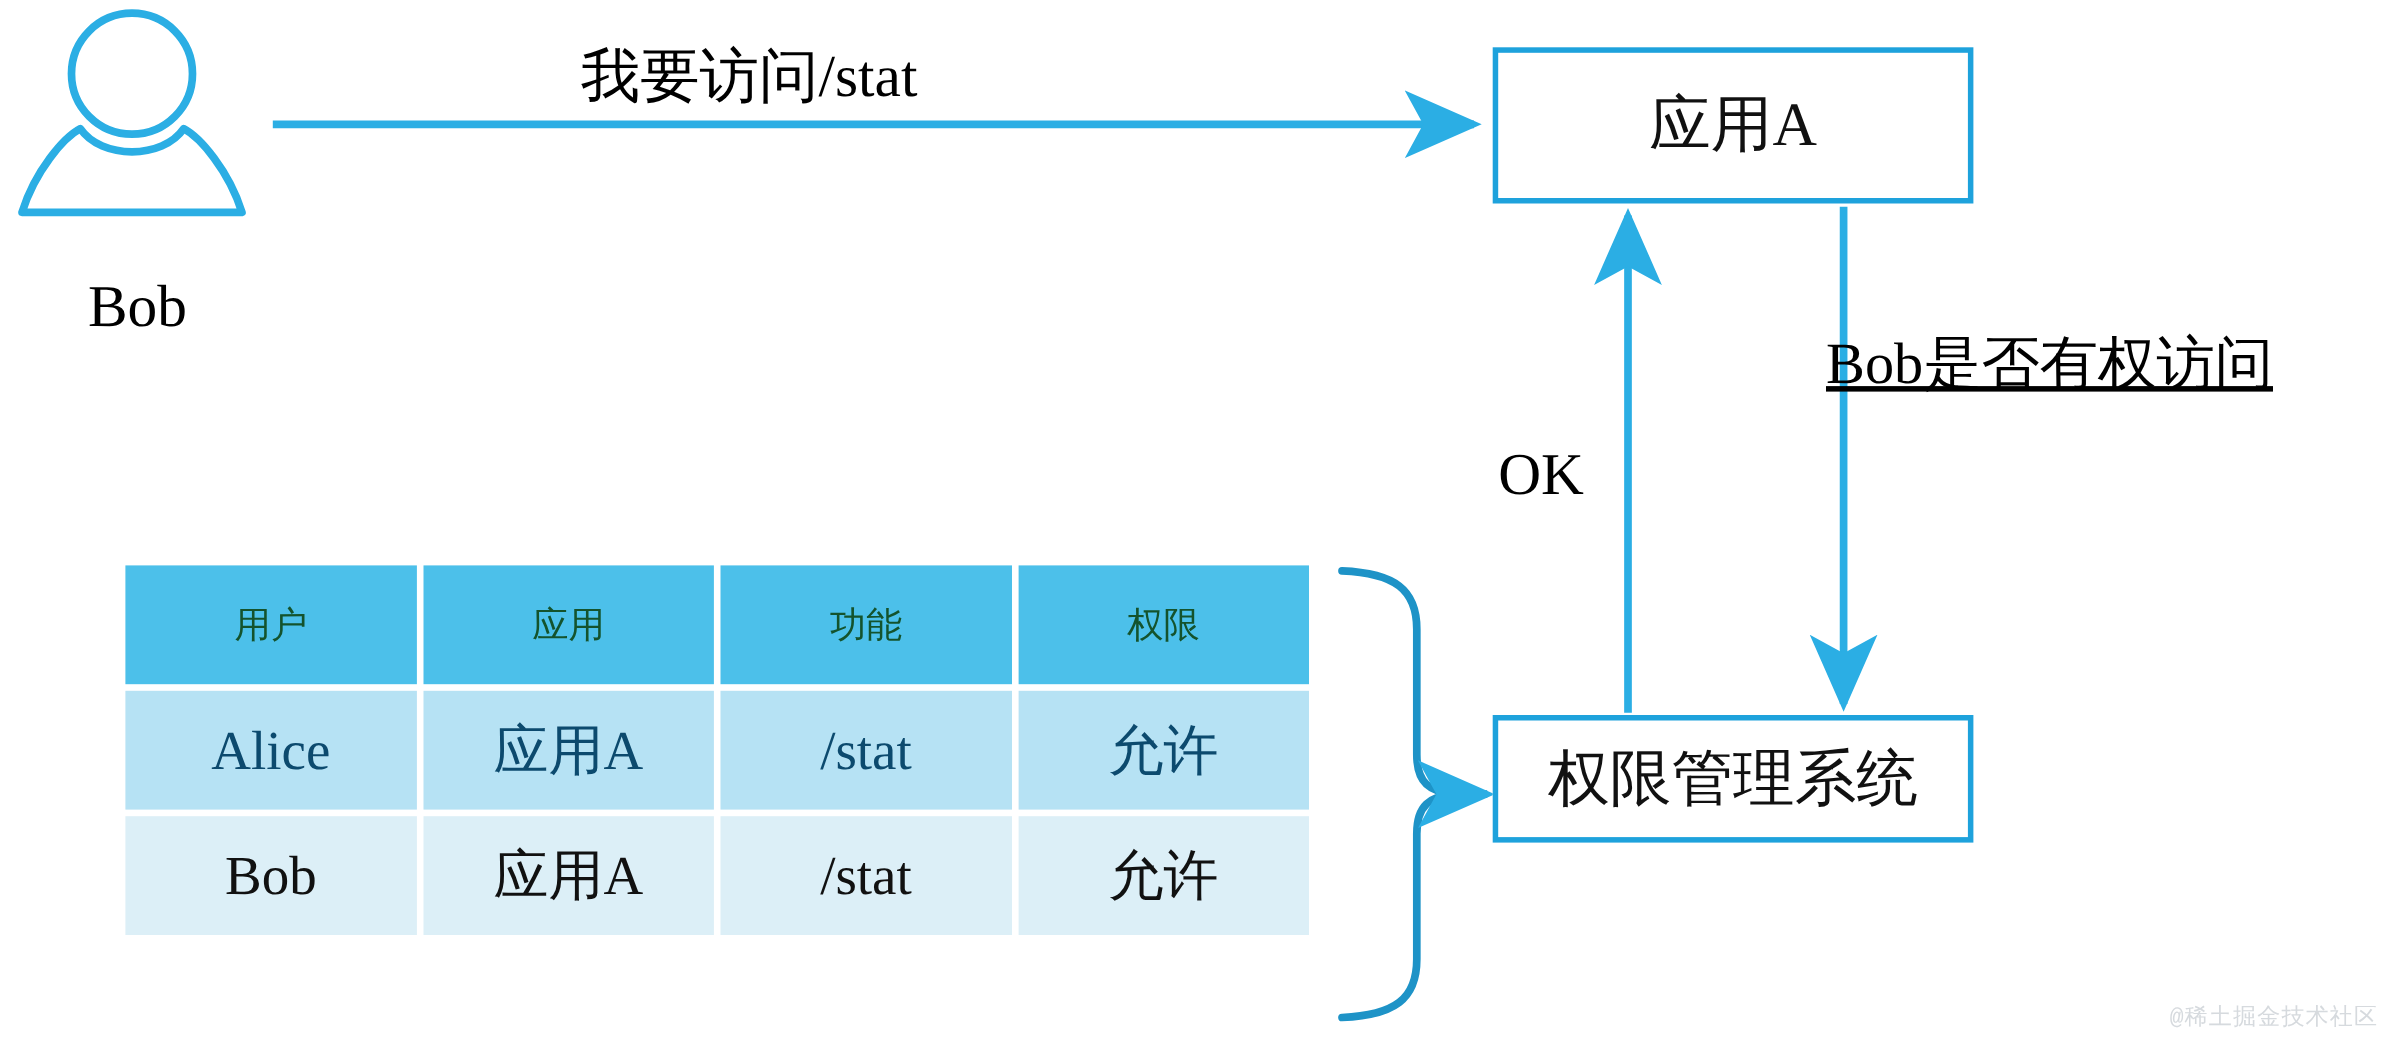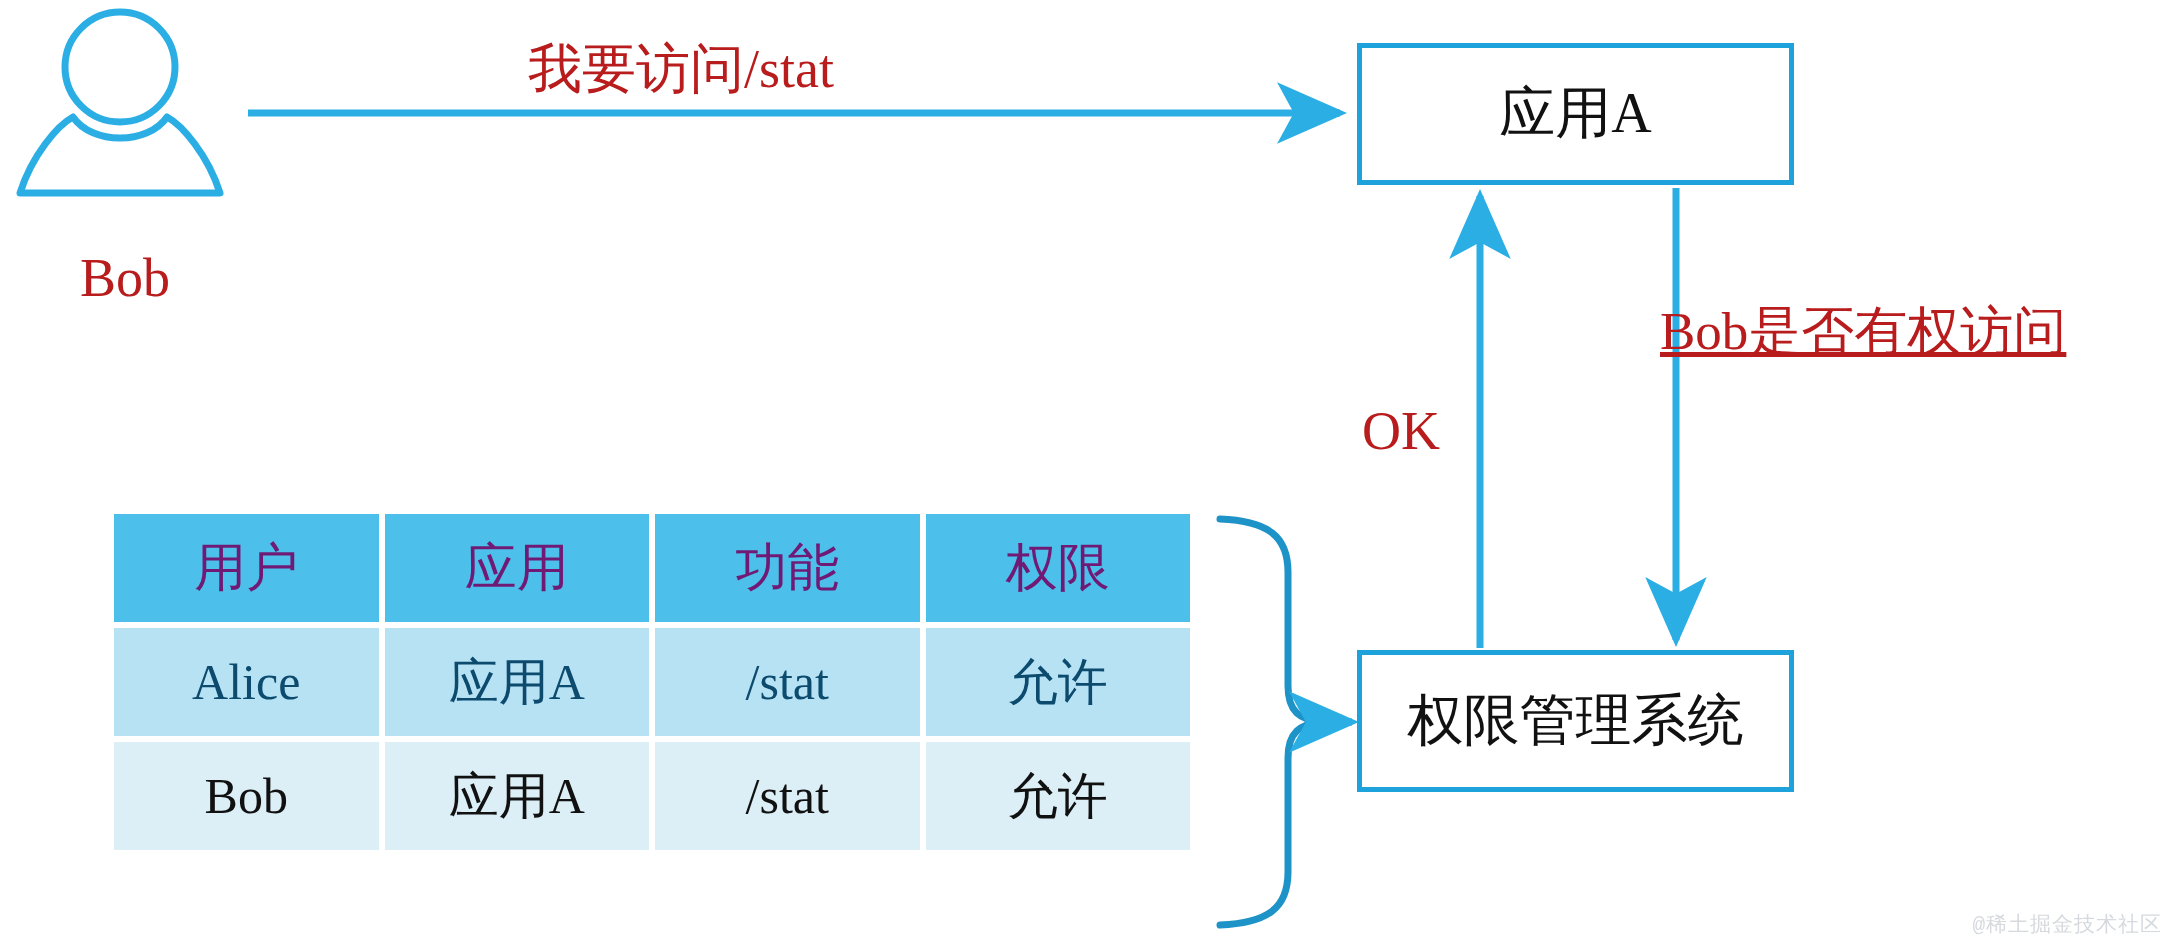--- a/index.html
+++ b/index.html
@@ -36,28 +36,28 @@
     left: 1357px;
     top: 43px;
     width: 437px;
     height: 142px;
     font-size: 56px;
   }
   #perm-box {
     left: 1357px;
     top: 650px;
     width: 437px;
-    height: 142px;
+    height: 116px;
     font-size: 56px;
   }
 
   
   .free-label {
     position: absolute;
-    color: #b91c1c;
+    color: #000000;
     font-family: "Liberation Serif", "DejaVu Serif", serif;
     white-space: nowrap;
     line-height: 1.18;
   }
   #bob-label {
     left: 80px;
     top: 247px;
     font-size: 54px;
   }
   #request-label {
@@ -122,22 +122,22 @@
   #perm-table td, #perm-table th {
     height: 108px;
     text-align: center;
     vertical-align: middle;
     padding: 0;
     font-family: "Liberation Serif", "DejaVu Serif", serif;
     white-space: nowrap;
   }
   #perm-table thead th {
     background: #4CC0EA;
-    color: #701a75;
-    font-size: 52px;
+    color: #14532d;
+    font-size: 33px;
     font-weight: normal;
   }
   #perm-table tbody tr.row-a td {
     background: #B6E2F4;
     color: #0c4a6e;
     font-size: 50px;
   }
   #perm-table tbody tr.row-b td {
     background: #DCEFF7;
     color: #111111;

